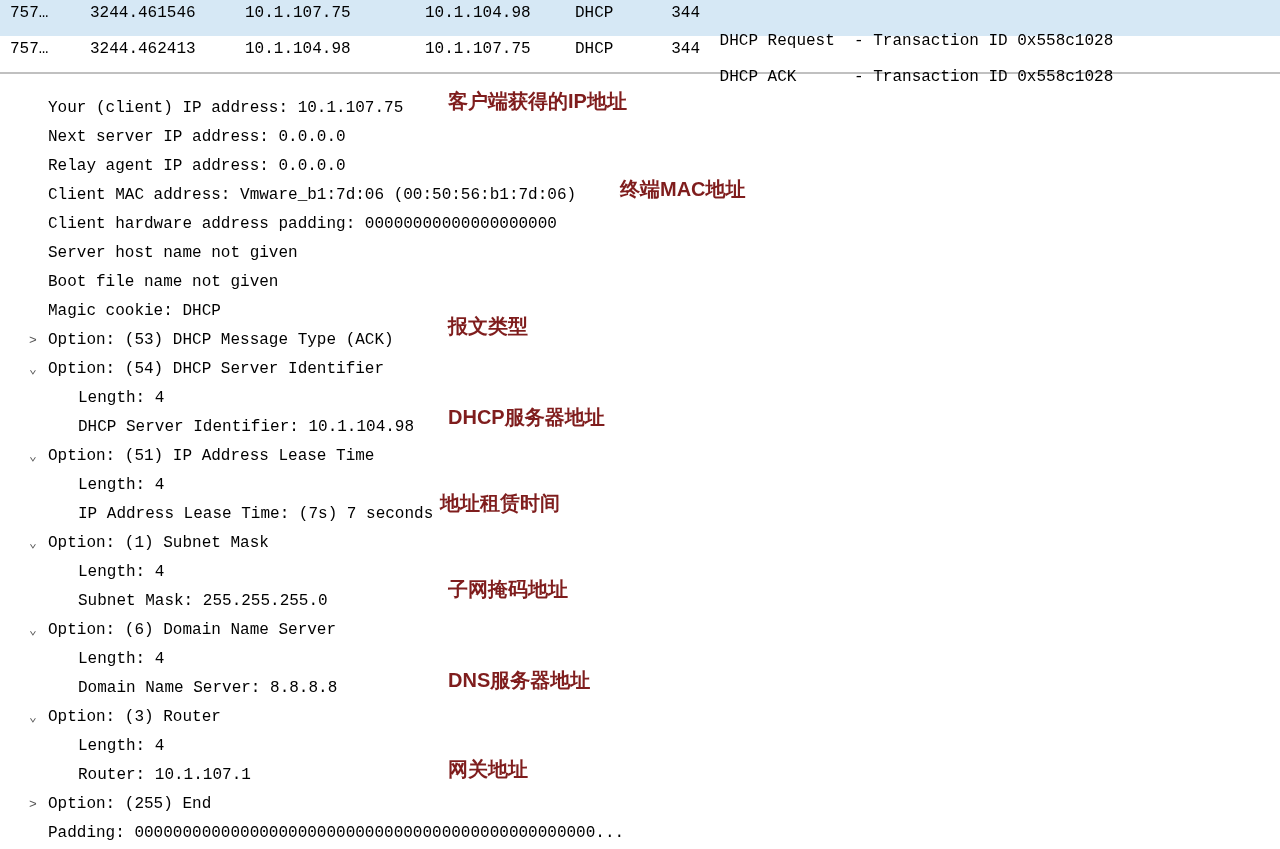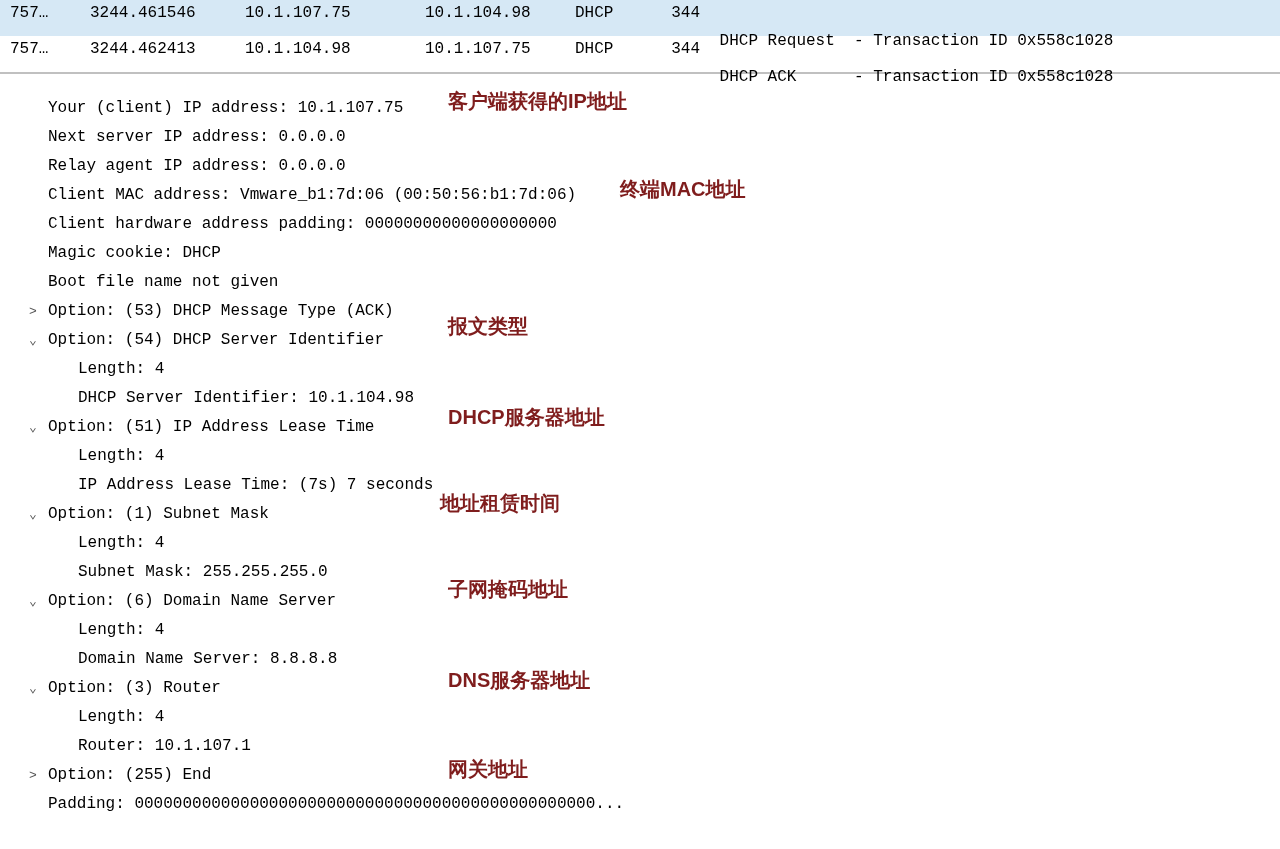--- a/index.html
+++ b/index.html
@@ -78,22 +78,23 @@
     <div class="packet-row selected"><span class="col col-num">757…</span><span class="col col-time">3244.461546</span><span class="col col-src">10.1.107.75</span><span class="col col-dst">10.1.104.98</span><span class="col col-proto">DHCP</span><span class="col col-len">344</span><span class="col col-info"> DHCP Request  - Transaction ID 0x558c1028</span></div>
     <div class="packet-row normal"><span class="col col-num">757…</span><span class="col col-time">3244.462413</span><span class="col col-src">10.1.104.98</span><span class="col col-dst">10.1.107.75</span><span class="col col-proto">DHCP</span><span class="col col-len">344</span><span class="col col-info"> DHCP ACK      - Transaction ID 0x558c1028</span></div>
   </div>
 
 <div class="details-pane" id="details-pane">
     <div class="detail-line"><span>Your (client) IP address: 10.1.107.75</span></div>
     <div class="detail-line"><span>Next server IP address: 0.0.0.0</span></div>
     <div class="detail-line"><span>Relay agent IP address: 0.0.0.0</span></div>
     <div class="detail-line"><span>Client MAC address: Vmware_b1:7d:06 (00:50:56:b1:7d:06)</span></div>
     <div class="detail-line"><span>Client hardware address padding: 00000000000000000000</span></div>
+    <div class="detail-line"><span>Server host name not given</span></div>
+    <div class="detail-line"><span>Boot file name not given</span></div>
     <div class="detail-line"><span>Magic cookie: DHCP</span></div>
-    <div class="detail-line"><span>Boot file name not given</span></div>
     <div class="detail-line"><span class="tree-toggle">&gt;</span><span>Option: (53) DHCP Message Type (ACK)</span></div>
     <div class="detail-line"><span class="tree-toggle">⌄</span><span>Option: (54) DHCP Server Identifier</span></div>
     <div class="detail-line indent-1"><span>Length: 4</span></div>
     <div class="detail-line indent-1"><span>DHCP Server Identifier: 10.1.104.98</span></div>
     <div class="detail-line"><span class="tree-toggle">⌄</span><span>Option: (51) IP Address Lease Time</span></div>
     <div class="detail-line indent-1"><span>Length: 4</span></div>
     <div class="detail-line indent-1"><span>IP Address Lease Time: (7s) 7 seconds</span></div>
     <div class="detail-line"><span class="tree-toggle">⌄</span><span>Option: (1) Subnet Mask</span></div>
     <div class="detail-line indent-1"><span>Length: 4</span></div>
     <div class="detail-line indent-1"><span>Subnet Mask: 255.255.255.0</span></div>

